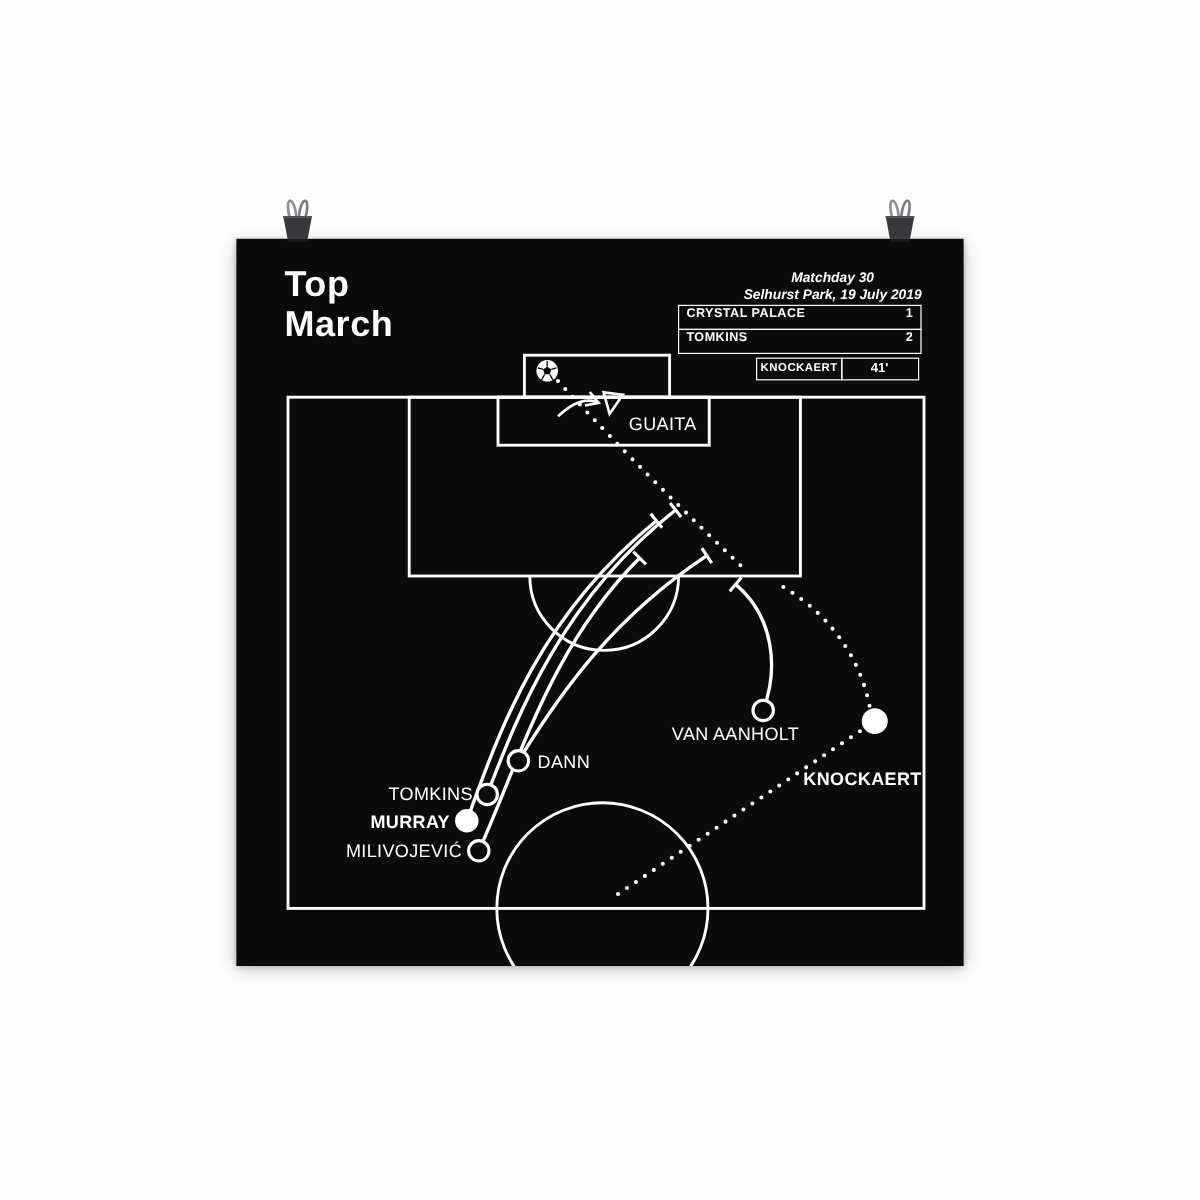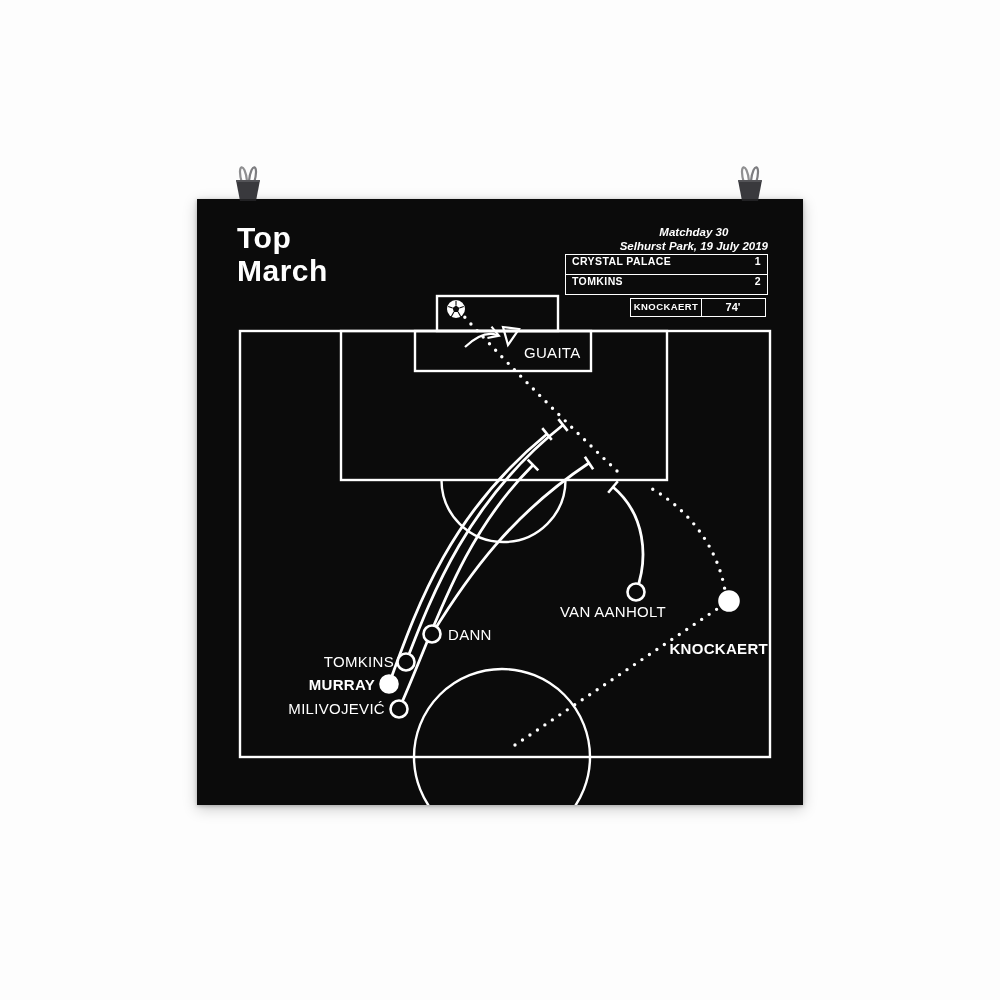--- a/index.html
+++ b/index.html
@@ -139,21 +139,21 @@
         <span>1</span>
       </div>
       <div class="score-row">
         <span>TOMKINS</span>
         <span>2</span>
       </div>
     </div>
 
     <div class="goal-badge">
       <span class="badge-player">KNOCKAERT</span>
-      <span class="badge-minute">74'</span>
+      <span class="badge-minute">41'</span>
     </div>
 
   </div>
 
   <svg class="clip clip-left" viewBox="0 0 44 46" xmlns="http://www.w3.org/2000/svg">
     <path d="M 16 25 C 10 6, 19 3, 21 23" fill="none" stroke="#8f8f91" stroke-width="2.2" stroke-linecap="round"></path>
     <path d="M 28 25 C 34 6, 25 3, 23 23" fill="none" stroke="#7d7d80" stroke-width="2.2" stroke-linecap="round"></path>
     <polygon points="10,22 34,22 30,43 14,43" fill="#39393d"></polygon>
     <line x1="10" y1="23" x2="34" y2="23" stroke="#5c5c60" stroke-width="1.5"></line>
     <line x1="14" y1="42" x2="30" y2="42" stroke="#1b1b1d" stroke-width="1.5"></line>

